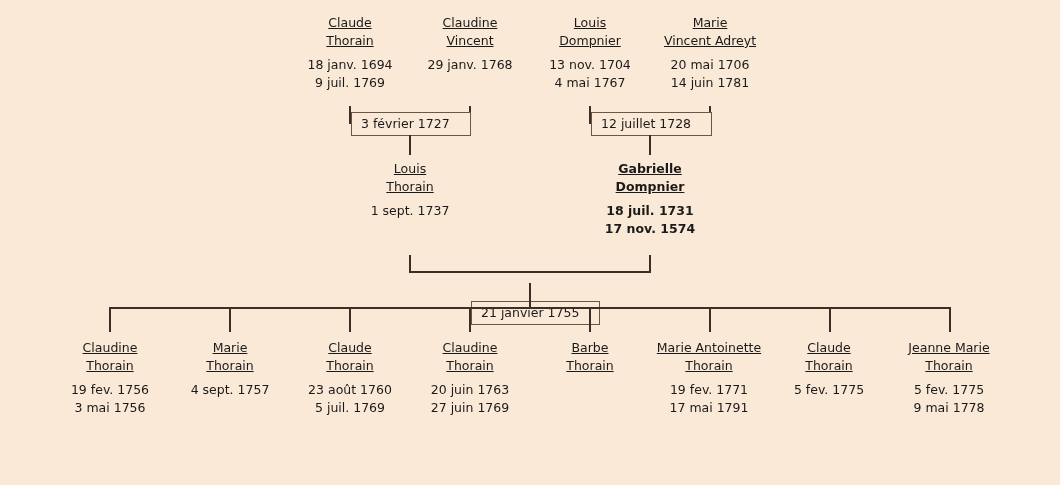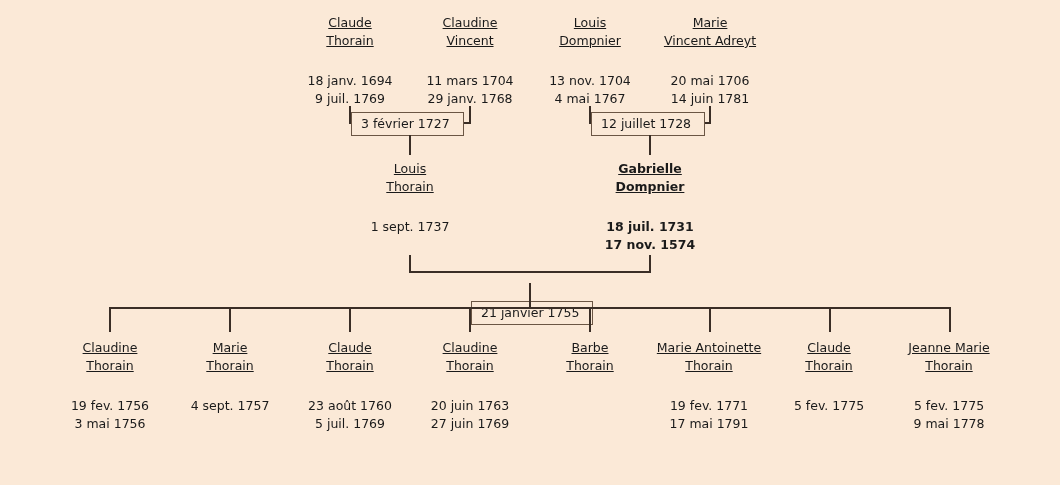--- a/index.html
+++ b/index.html
@@ -23,34 +23,34 @@
     position: absolute;
     text-align: center;
     line-height: 1.45;
     font-size: 12.5px;
   }
   .person .name-line {
     white-space: nowrap;
     text-decoration: underline;
   }
   .person .dates {
-    margin-top: 22px;
+    margin-top: 6px;
   }
   .person .dates div {
     white-space: nowrap;
   }
   .person.highlight {
     font-weight: bold;
   }
   .marriage {
     position: absolute;
     border: 1px solid #6b5644;
     background: #fbe9d7;
     font-size: 12.5px;
-    padding: 3px 13px 4px 9px;
+    padding: 3px 20px 4px 9px;
     white-space: nowrap;
     text-align: center;
     box-sizing: border-box;
   }
   .line-h {
     position: absolute;
     height: 2px;
     background: #3a2e26;
   }
   .line-v {
@@ -70,21 +70,20 @@
     <div class="dates">
       <div>18 janv. 1694</div>
       <div>9 juil. 1769</div>
     </div>
   </div>
 
   <div class="person" style="left:410px; top:14px; width:120px;">
     <div class="name-line">Claudine</div>
     <div class="name-line">Vincent</div>
     <div class="dates">
-      <div>11 mars 1704</div>
       <div>29 janv. 1768</div>
     </div>
   </div>
 
   <div class="person" style="left:530px; top:14px; width:120px;">
     <div class="name-line">Louis</div>
     <div class="name-line">Dompnier</div>
     <div class="dates">
       <div>13 nov. 1704</div>
       <div>4 mai 1767</div>

